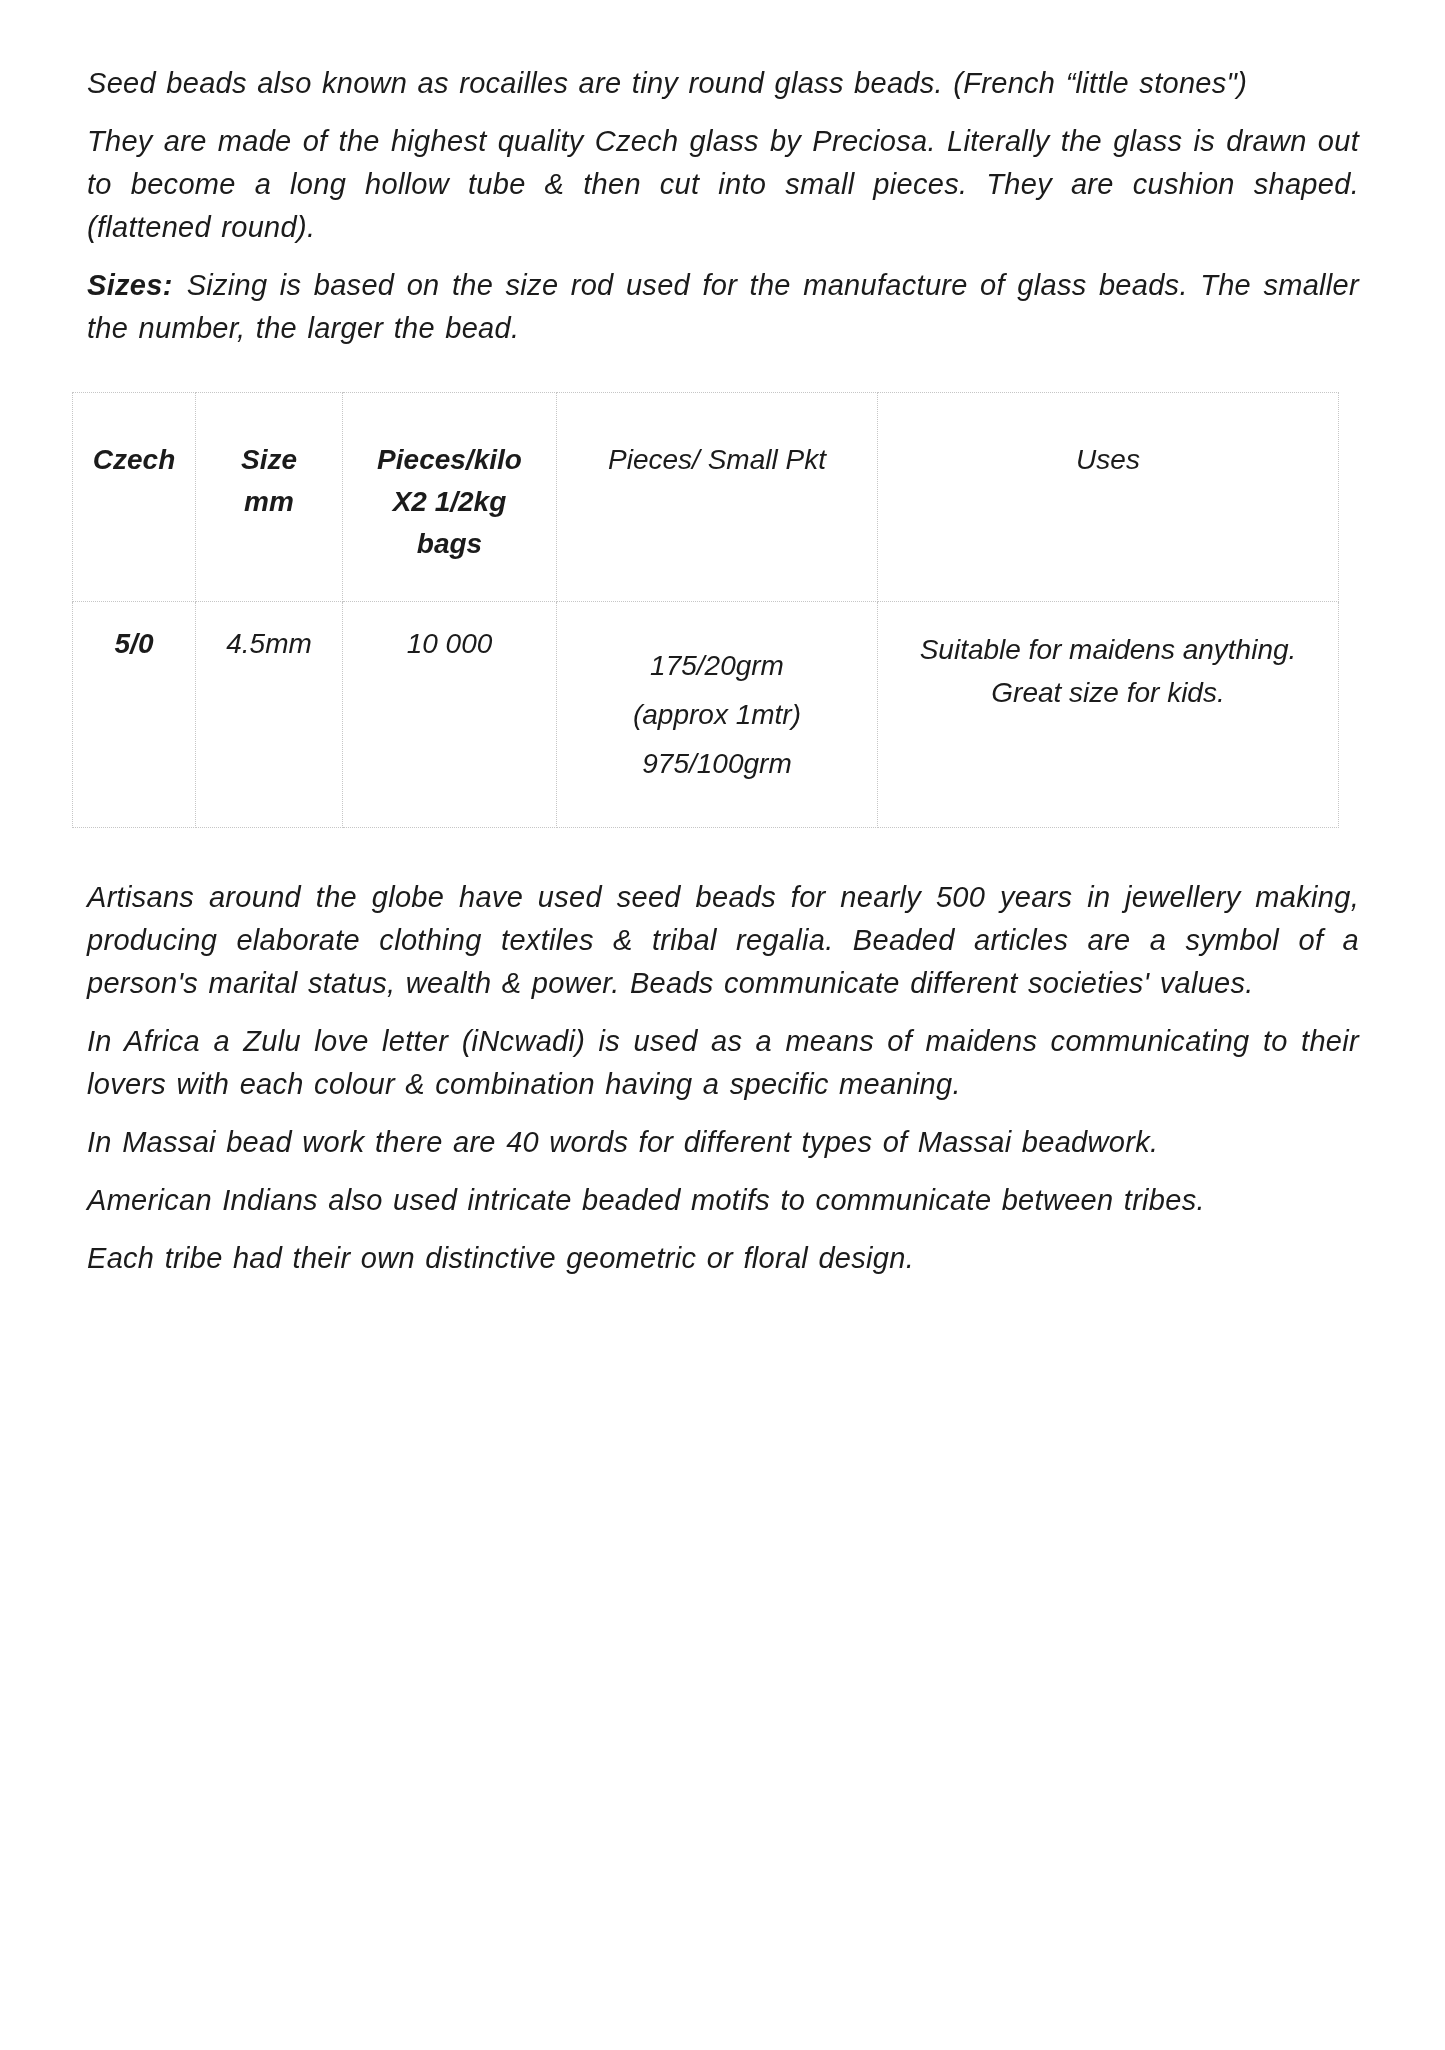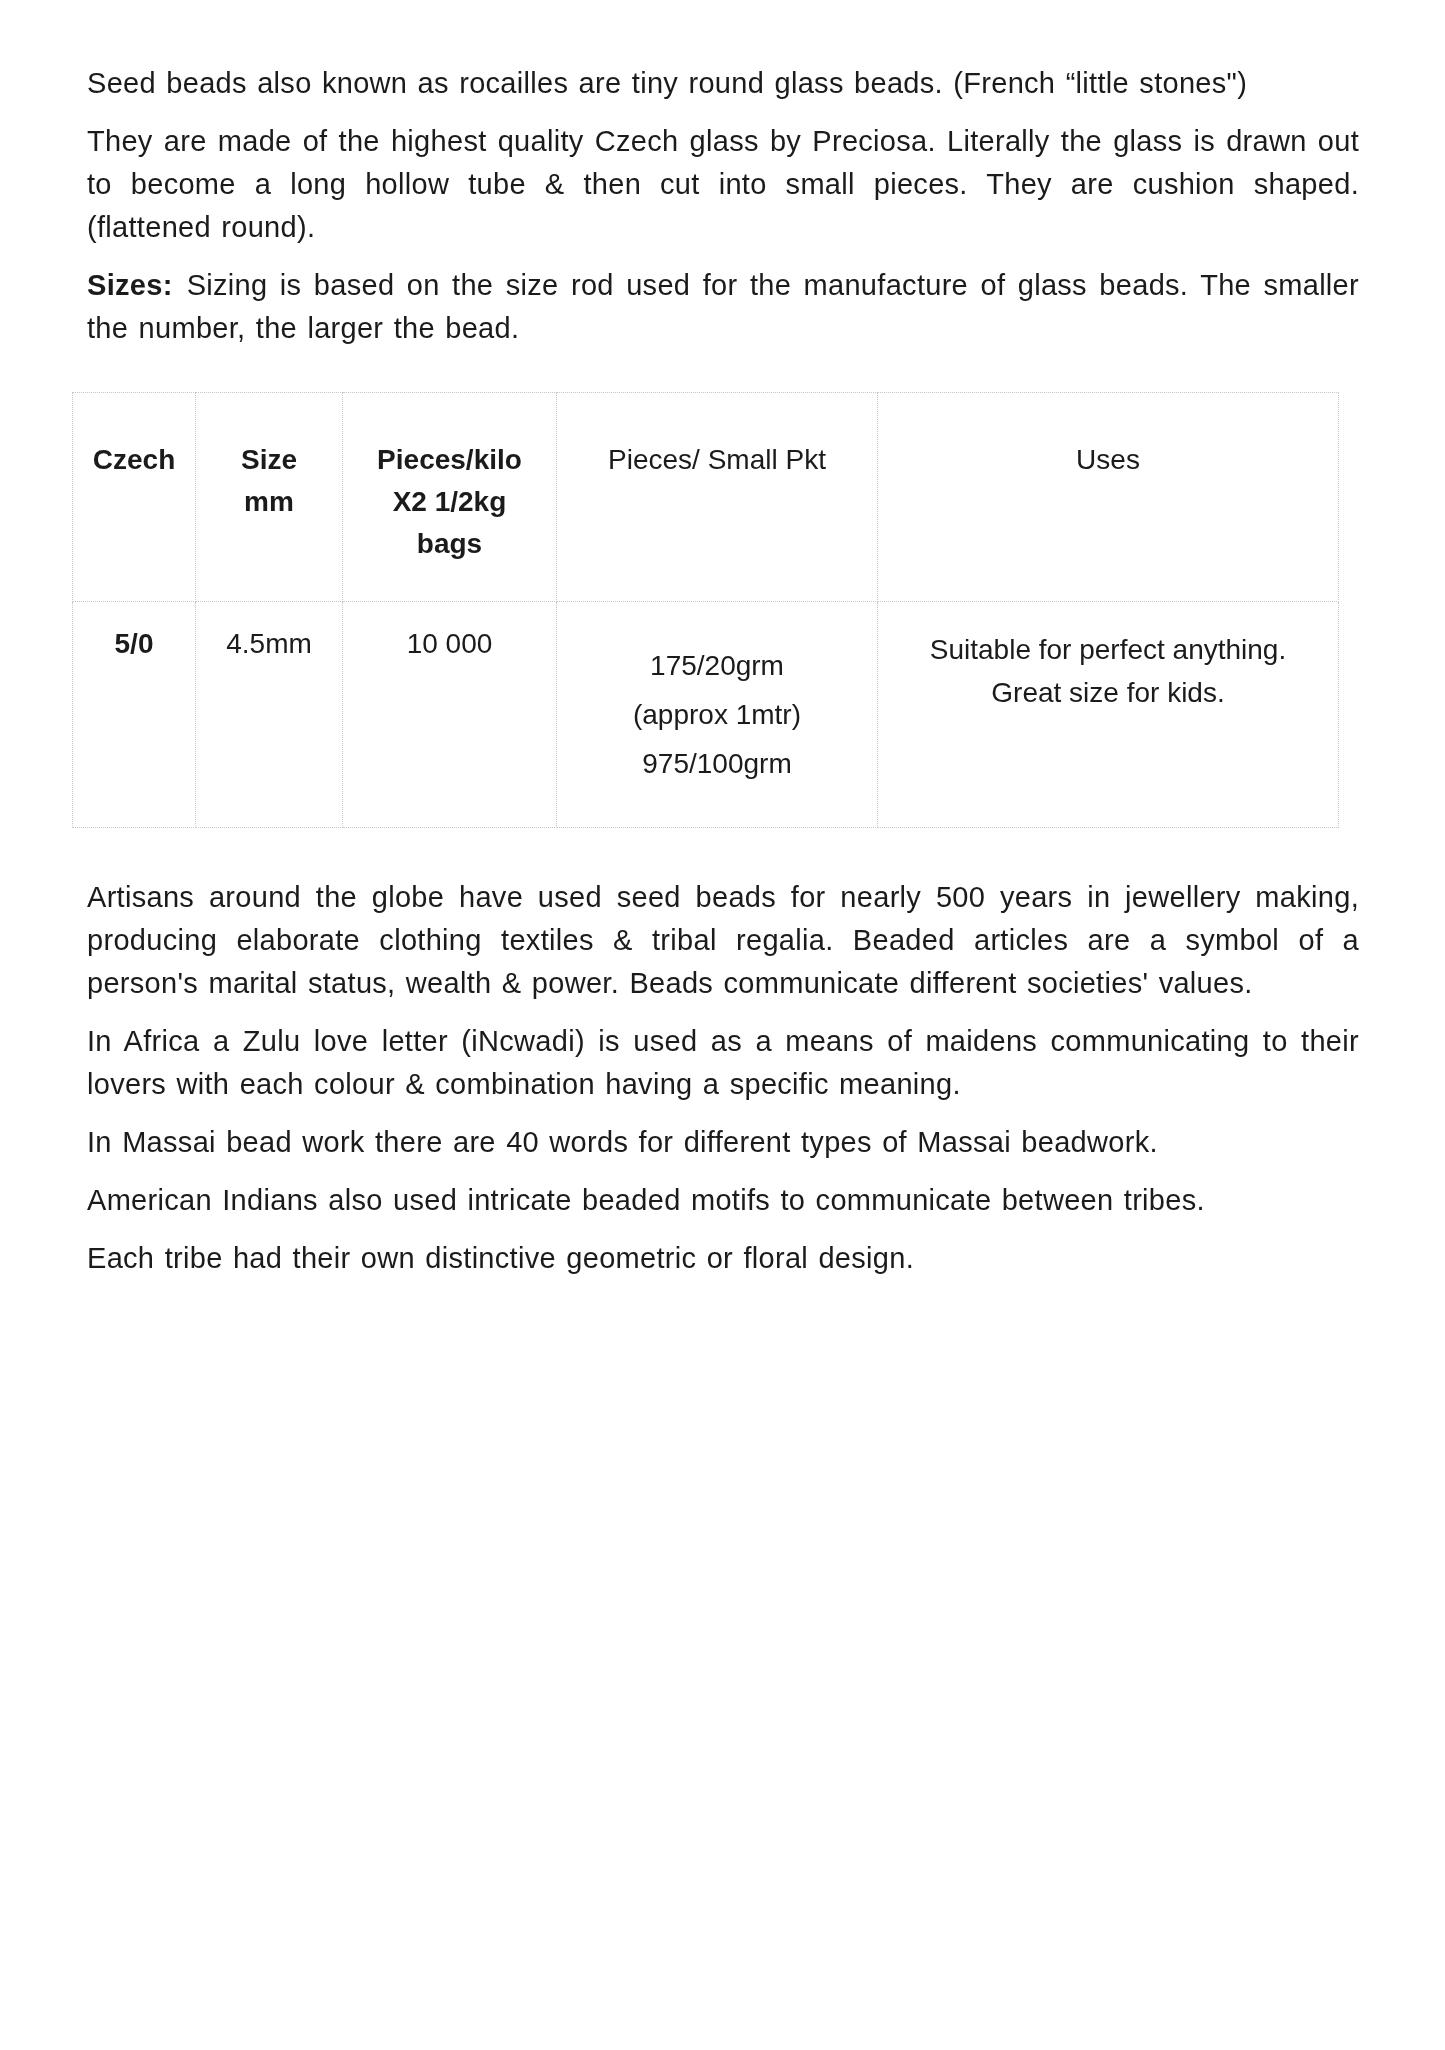--- a/index.html
+++ b/index.html
@@ -8,20 +8,21 @@
     width:1445px; height:2050px;
     font-family:"Liberation Sans", sans-serif;
     color:#1b1b1b;
     position:relative;
     overflow:hidden;
   }
   .page {
     position:absolute; inset:0;
     background:#ffffff;
     padding:62px 73px 0 87px;
+    font-style:italic;
   }
   .para {
     font-size:29px;
     line-height:43px;
     letter-spacing:0.3px;
     word-spacing:2px;
     width:1272px;
     margin-bottom:15px;
   }
   .justify { text-align:justify; }
@@ -86,21 +87,21 @@
       </tr>
     </thead>
     <tbody>
       <tr class="r4">
         <td class="code">5/0</td>
         <td class="size">4.5mm</td>
         <td class="kilo">10 000</td>
         <td class="pkt">175/20grm
 (approx 1mtr)
 975/100grm</td>
-        <td class="uses">Suitable for perfect anything.
+        <td class="uses">Suitable for maidens anything.
 Great size for kids.</td>
       </tr>
     </tbody>
   </table>
 
   <p class="para justify">Artisans around the globe have used seed beads for nearly 500 years in jewellery making, producing elaborate clothing textiles &amp; tribal regalia. Beaded articles are a symbol of a person's marital status, wealth &amp; power. Beads communicate different societies' values.</p>
   <p class="para justify">In Africa a Zulu love letter (iNcwadi) is used as a means of maidens communicating to their lovers with each colour &amp; combination having a specific meaning.</p>
   <p class="para">In Massai bead work there are 40 words for different types of Massai beadwork.</p>
   <p class="para">American Indians also used intricate beaded motifs to communicate between tribes.</p>
   <p class="para">Each tribe had their own distinctive geometric or floral design.</p>

